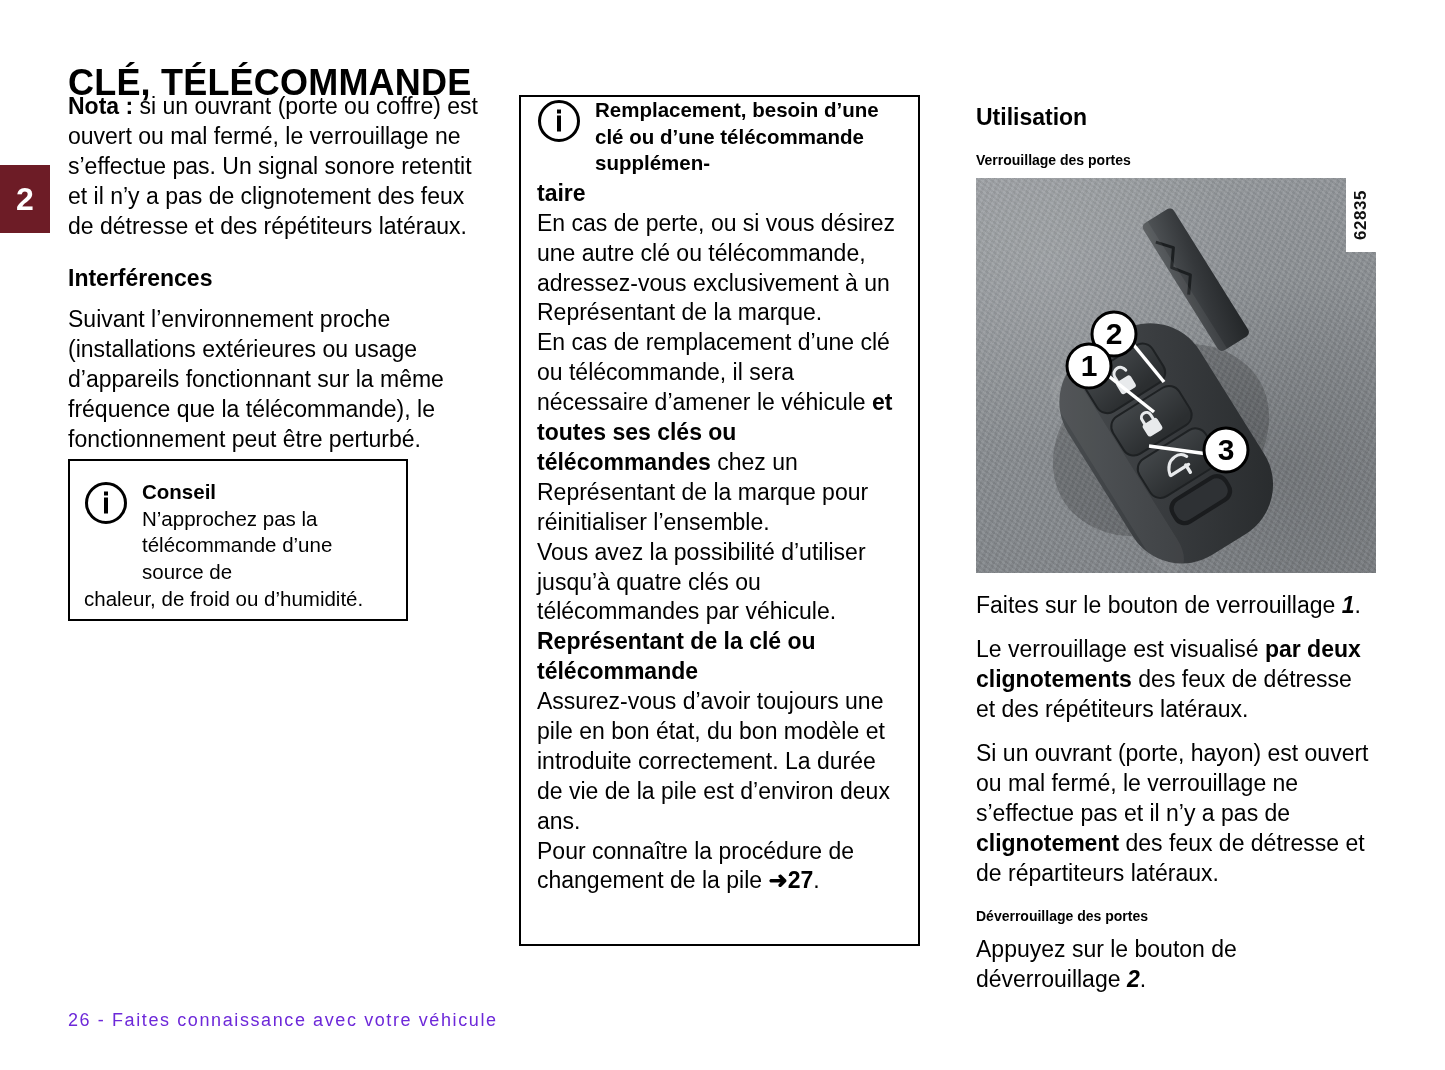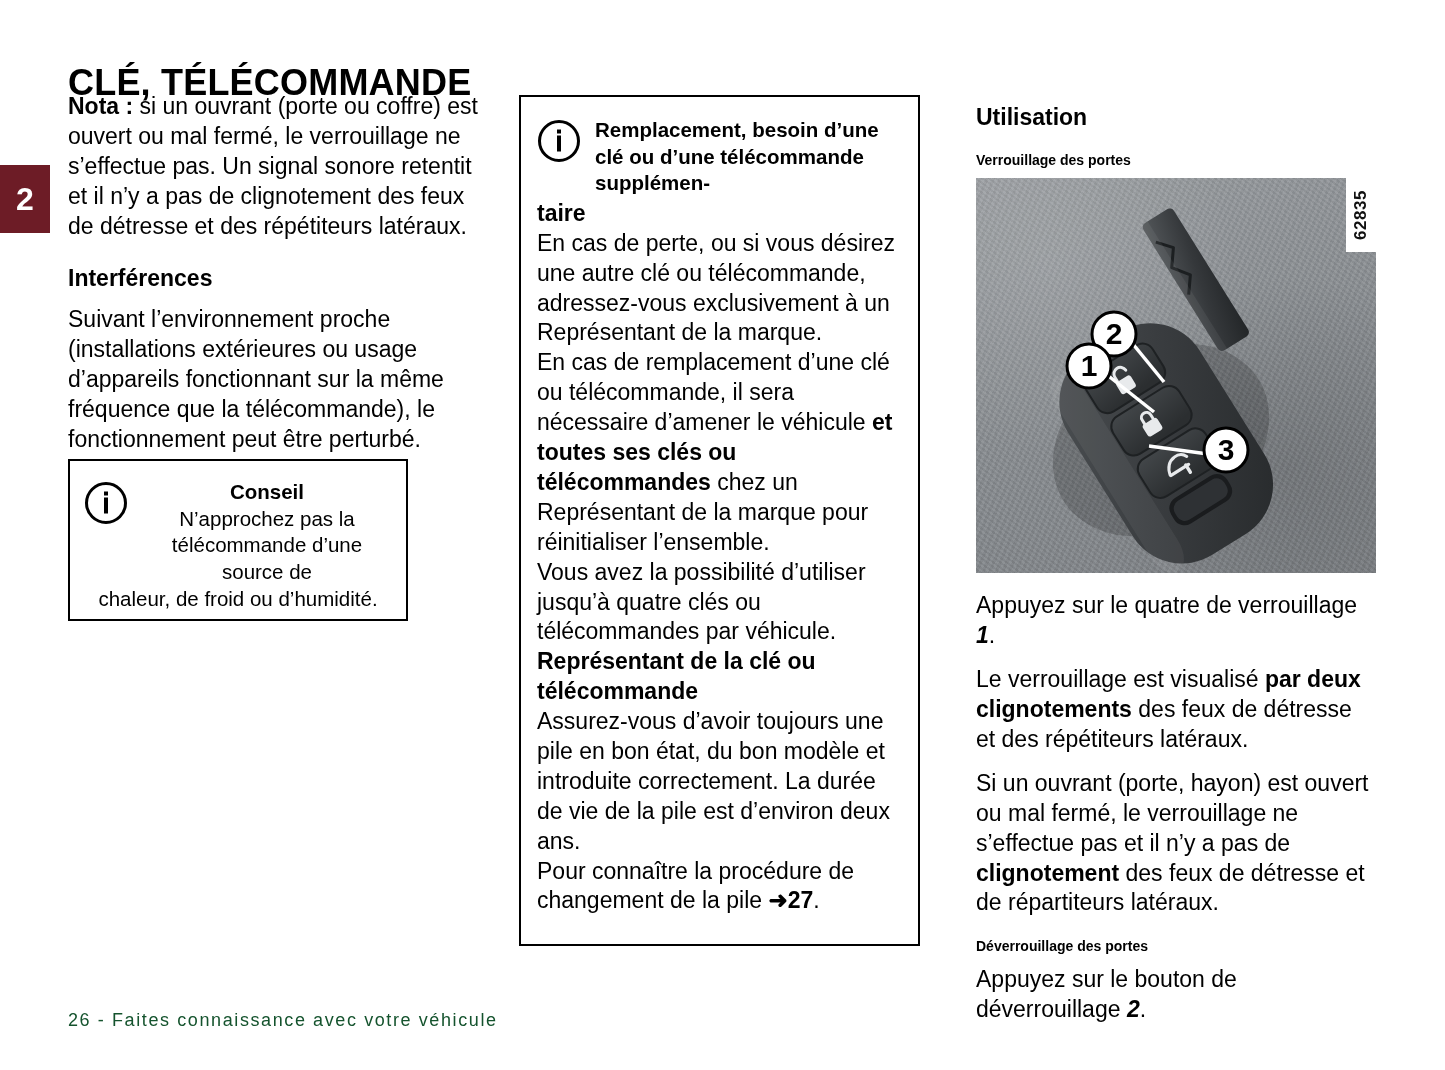--- a/index.html
+++ b/index.html
@@ -114,31 +114,30 @@
     line-height: 1.30;
   }
 
   
   .callout-conseil {
     position: absolute;
     left: 68px;
     top: 459px;
     width: 340px;
     height: 162px;
-    text-align: center;
   }
 
   
   .callout-remplacement {
     position: absolute;
     left: 519px;
     top: 95px;
     width: 401px;
     height: 851px;
-    padding: 20px 16px 14px 16px;
+    padding: 0 16px 14px 16px;
   }
   .callout-remplacement .chead { font-size: 20.5px; }
   .callout-remplacement .body-flow { margin-top: 2px; }
 
   
   .figure {
     position: relative;
     width: 400px;
     height: 395px;
     margin: 0;
@@ -177,21 +176,21 @@
     color: #111;
   }
 
   
   .footer {
     position: absolute;
     left: 68px;
     top: 1010px;
     font-size: 18px;
     letter-spacing: 1.6px;
-    color: #14532d;
+    color: #6d28d9;
     white-space: nowrap;
   }
 </style>
 </head>
 <body>
 
 <div class="page">
 
   <div class="chapter-tab">
     <span>2</span>
@@ -335,21 +334,21 @@
           <circle cx="250" cy="272" r="22" fill="#ffffff" stroke="#000000" stroke-width="3"></circle>
           <text x="250" y="282" font-family="Liberation Sans, sans-serif" font-size="30" font-weight="700" fill="#000" text-anchor="middle">3</text>
         </g>
       </svg>
 
       <div class="fig-ref">
         <span>62835</span>
       </div>
     </div>
 
-    <p class="body" style="margin-top:18px"><span>Appuyez sur le quatre de verrouillage </span><i class="cue">1</i><span>.</span></p>
+    <p class="body" style="margin-top:18px"><span>Faites sur le bouton de verrouillage </span><i class="cue">1</i><span>.</span></p>
 
     <p class="body"><span>Le verrouillage est visualisé </span><b>par deux clignotements</b><span> des feux de détresse et des répétiteurs latéraux.</span></p>
 
     <p class="body"><span>Si un ouvrant (porte, hayon) est ouvert ou mal fermé, le verrouillage ne s’effectue pas et il n’y a pas de </span><b>clignotement</b><span> des feux de détresse et de répartiteurs latéraux.</span></p>
 
     <h3 class="subsub">Déverrouillage des portes</h3>
 
     <p class="body"><span>Appuyez sur le bouton de déverrouillage </span><i class="cue">2</i><span>.</span></p>
   </div>
 

